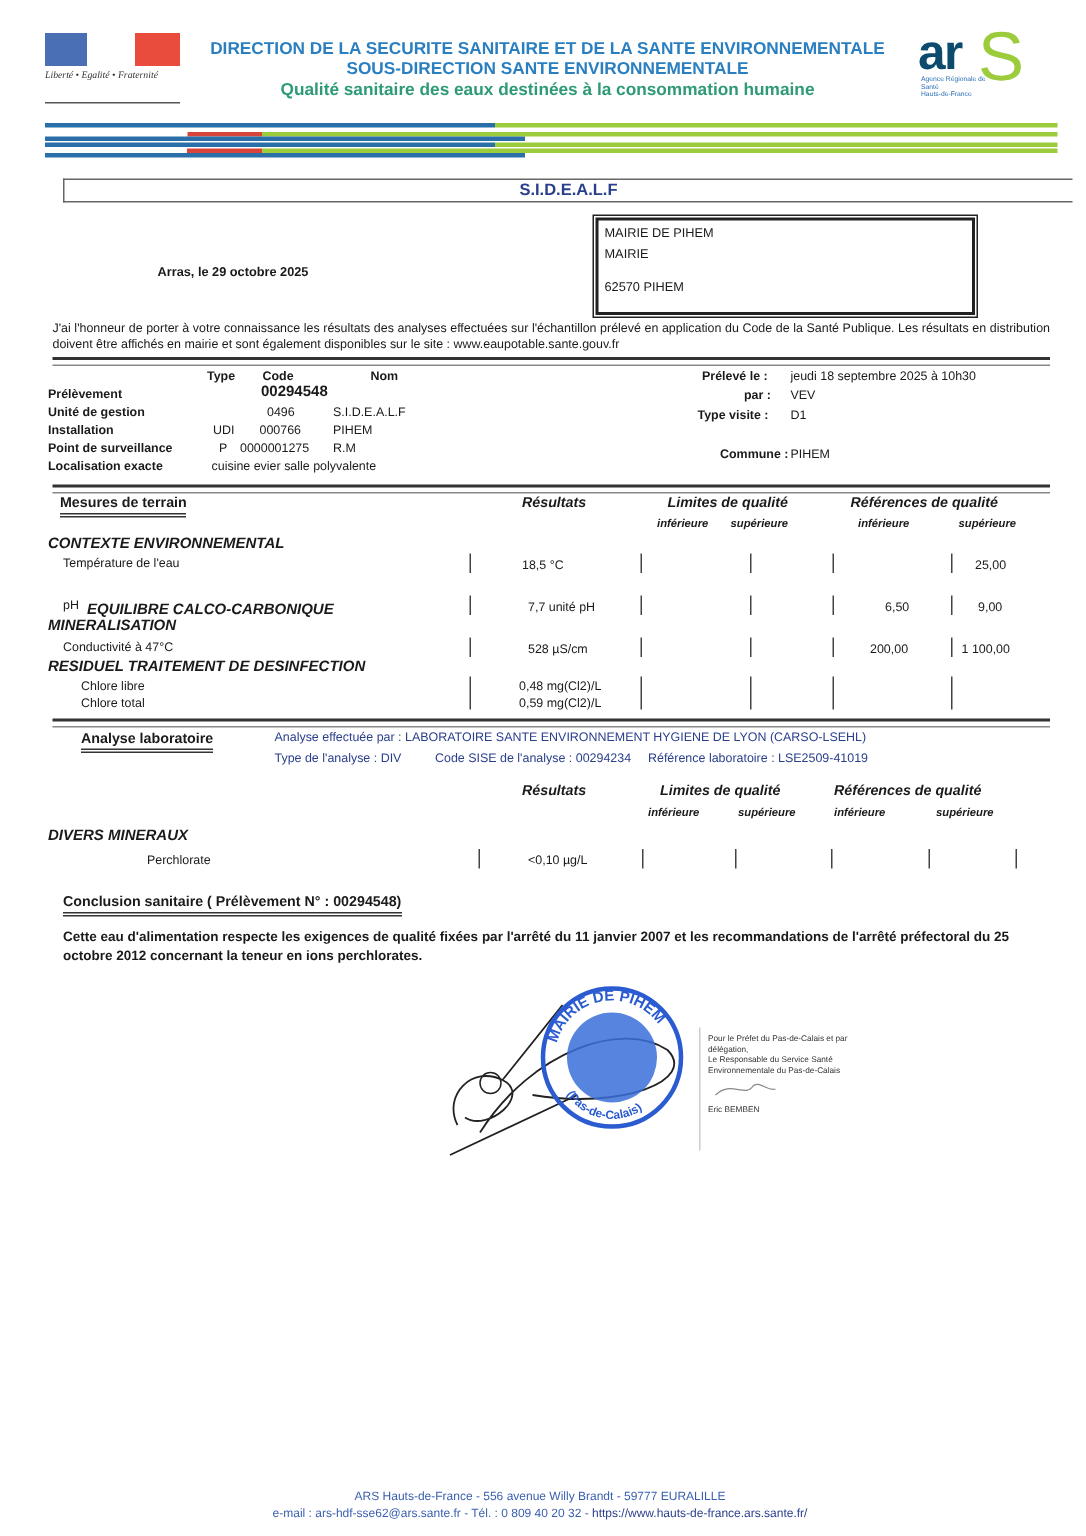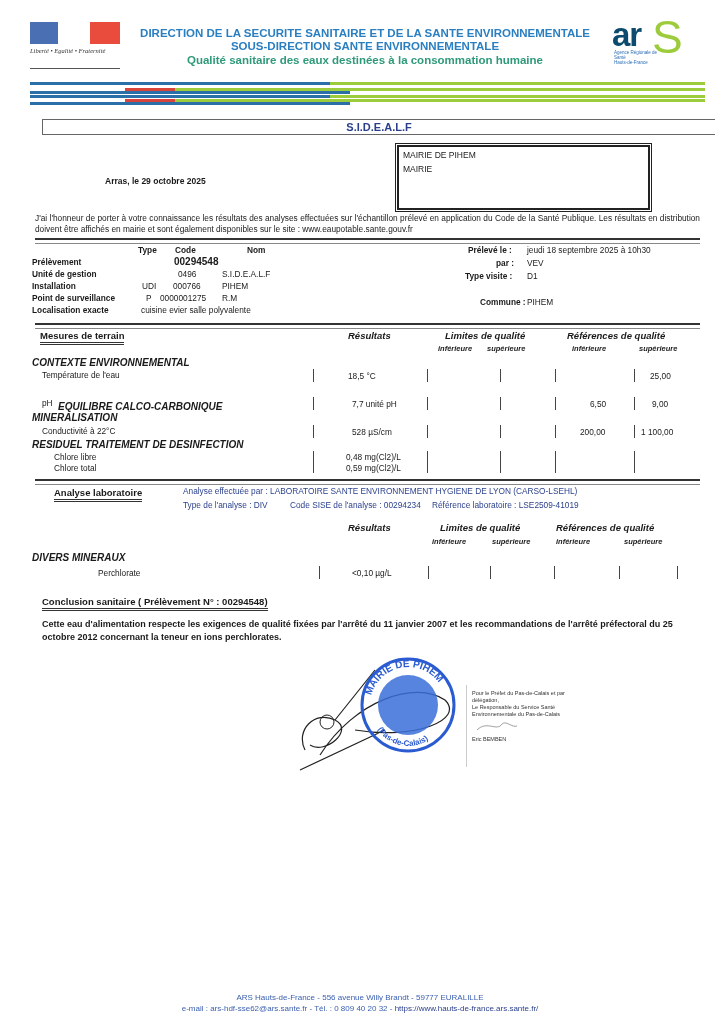--- a/index.html
+++ b/index.html
@@ -93,20 +93,21 @@
 </div>
 
 <div class="abs sideal-box">S.I.D.E.A.L.F</div>
 
 <div class="abs date">Arras, le 29 octobre 2025</div>
 
 <div class="abs addr-box">
   <div>MAIRIE DE PIHEM</div>
   <div>MAIRIE</div>
   <div style="height:9px"></div>
+  <div>62570 PIHEM</div>
 </div>
 
 <div class="abs intro">J'ai l'honneur de porter à votre connaissance les résultats des analyses effectuées sur l'échantillon prélevé en application du Code de la Santé Publique. Les résultats en distribution doivent être affichés en mairie et sont également disponibles sur le site : www.eaupotable.sante.gouv.fr</div>
 
 <div class="abs hr-double" style="left:35px; top:238px; width:665px;"></div>
 
 <div class="abs meta" style="left:0; top:245px; width:724px; height:80px;">
   <span class="cell" style="left:138px; top:0; font-weight:bold;">Type</span>
   <span class="cell" style="left:175px; top:0; font-weight:bold;">Code</span>
   <span class="cell" style="left:247px; top:0; font-weight:bold;">Nom</span>
@@ -174,21 +175,21 @@
     <span class="sep" style="left:427px; top:67px;"></span>
     <span class="sep" style="left:500px; top:67px;"></span>
     <span class="sep" style="left:555px; top:67px;"></span>
     <span class="cell" style="left:590px; top:69px;">6,50</span>
     <span class="sep" style="left:634px; top:67px;"></span>
     <span class="cell" style="left:652px; top:69px;">9,00</span>
   </div>
 
   <span class="cell section" style="left:32px; top:82px;">MINERALISATION</span>
   <div>
-    <span class="cell" style="left:42px; top:96px;">Conductivité à 22°C</span>
+    <span class="cell" style="left:42px; top:96px;">Conductivité à 47°C</span>
     <span class="sep" style="left:313px; top:95px;"></span>
     <span class="cell" style="left:352px; top:97px;">528 µS/cm</span>
     <span class="sep" style="left:427px; top:95px;"></span>
     <span class="sep" style="left:500px; top:95px;"></span>
     <span class="sep" style="left:555px; top:95px;"></span>
     <span class="cell" style="left:580px; top:97px;">200,00</span>
     <span class="sep" style="left:634px; top:95px;"></span>
     <span class="cell" style="left:641px; top:97px;">1 100,00</span>
   </div>
 

